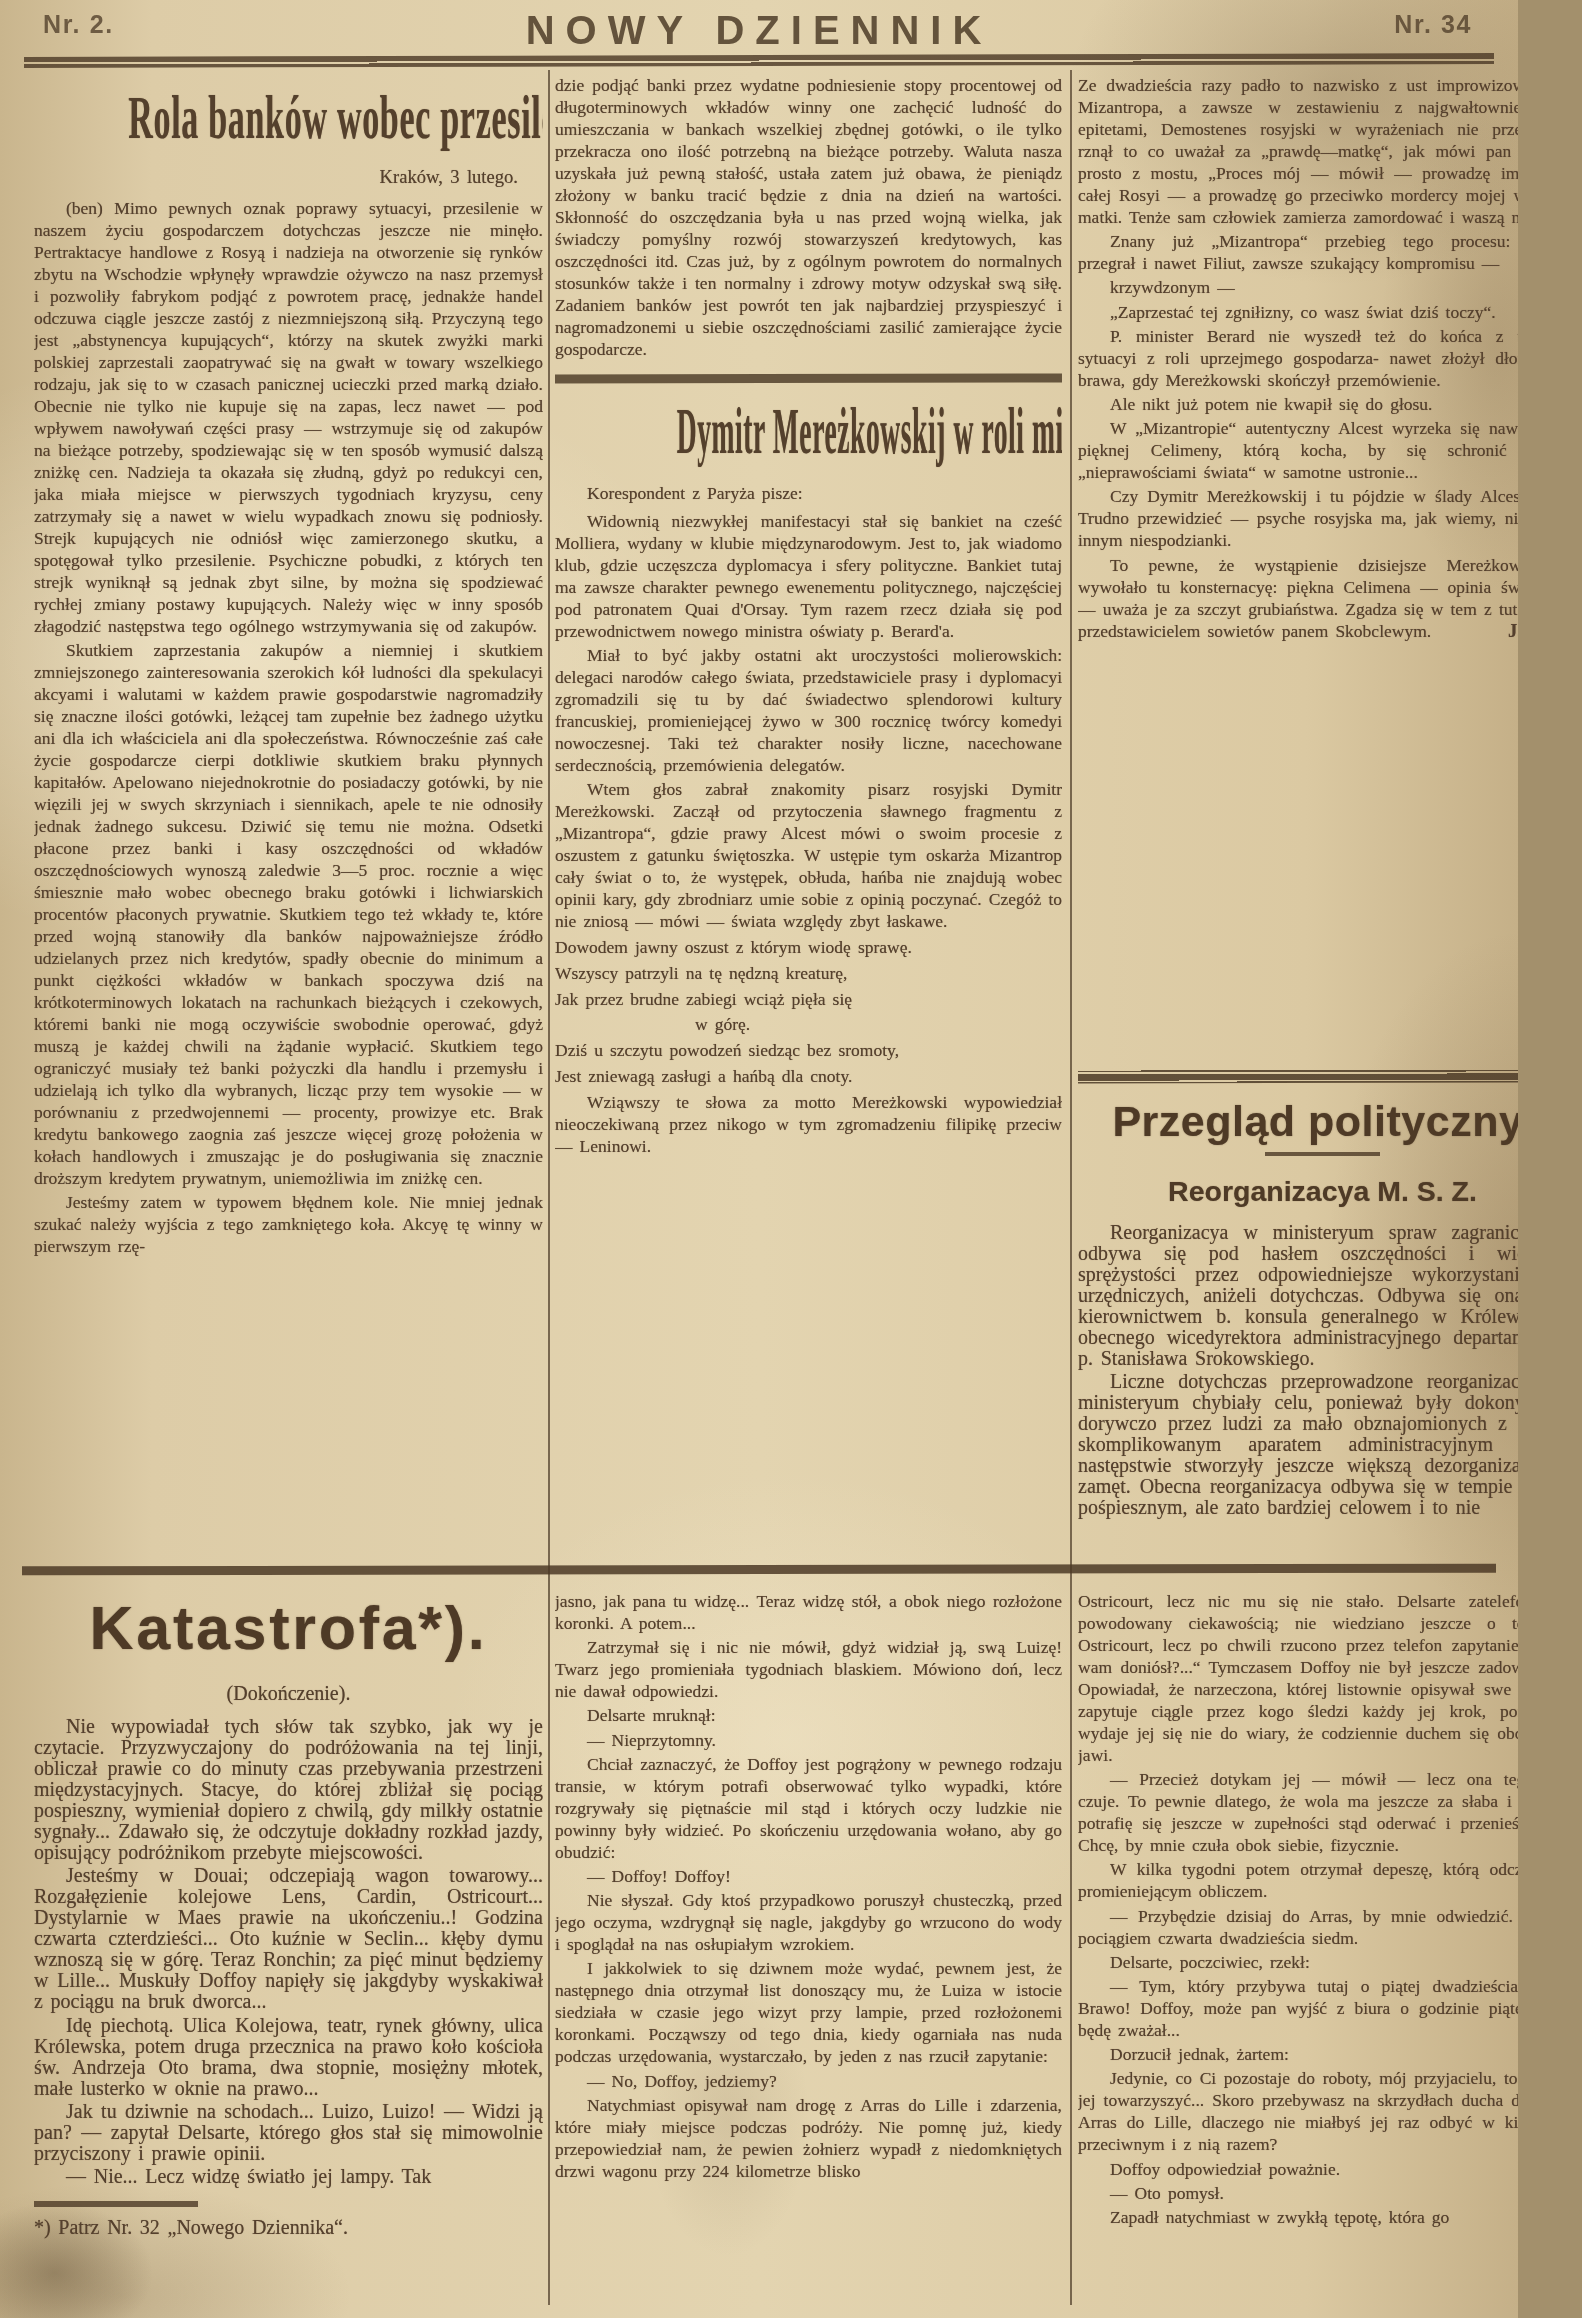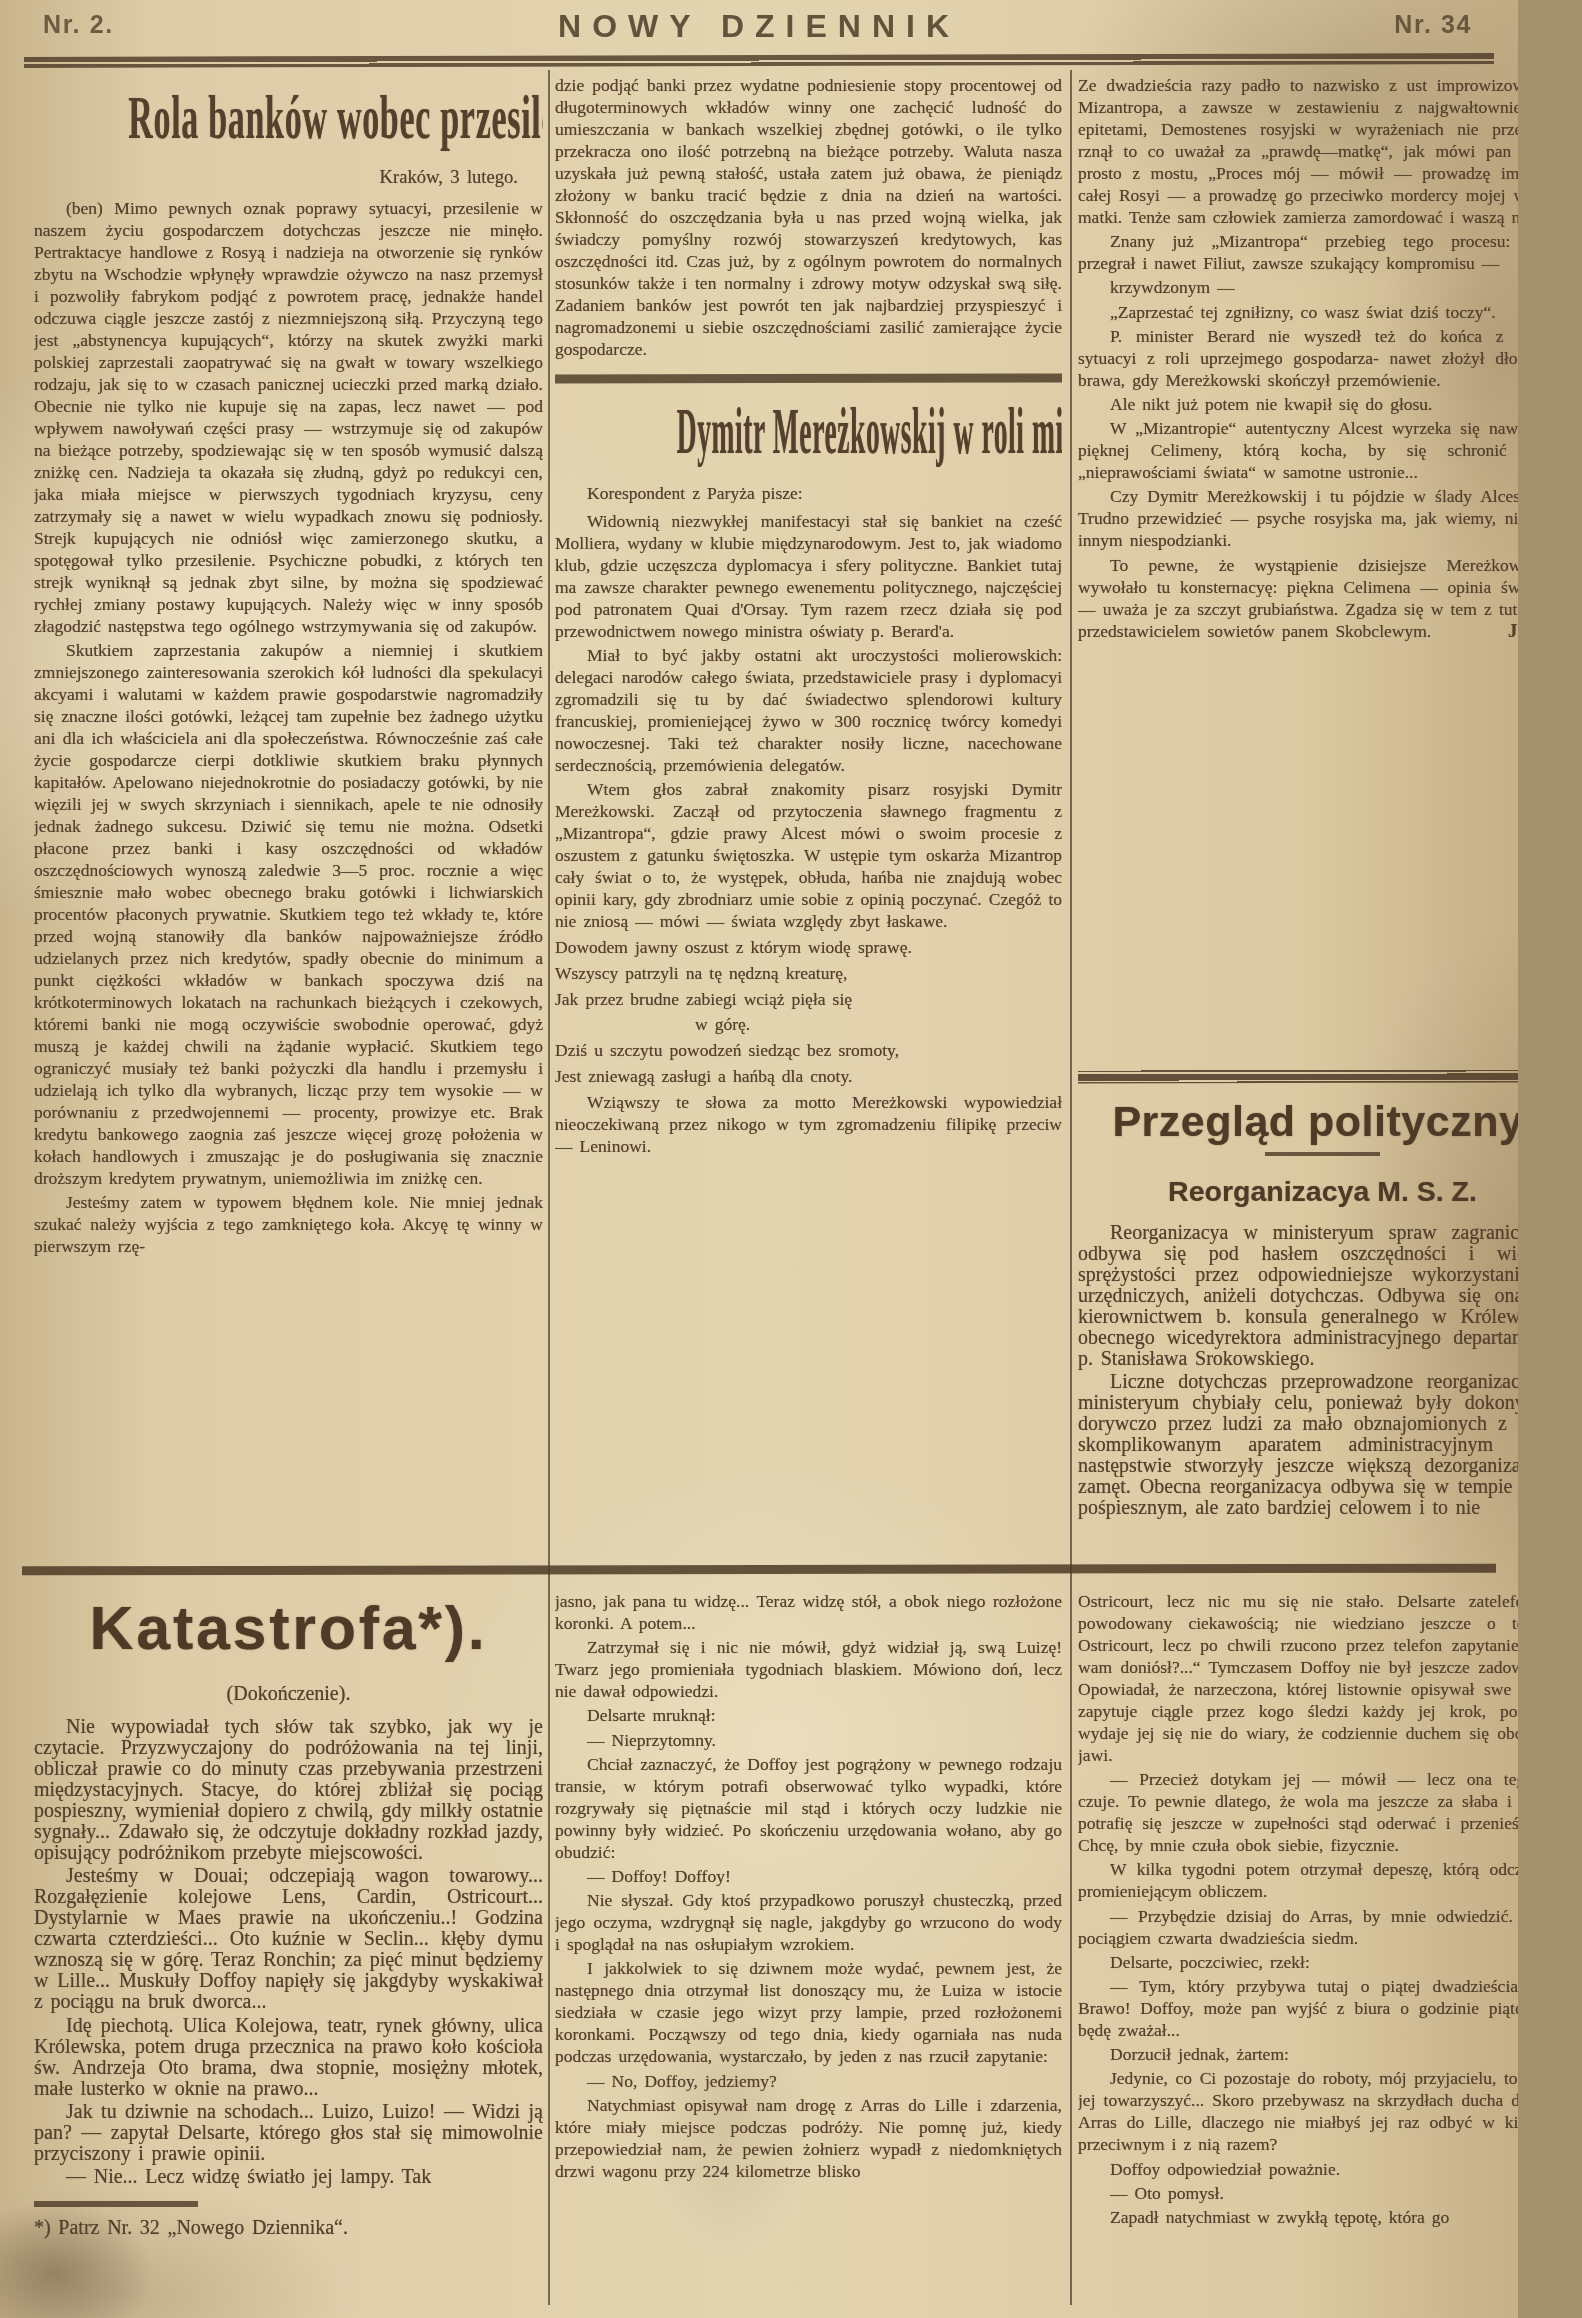--- a/index.html
+++ b/index.html
@@ -20,21 +20,21 @@
   .stain.s1{left:1380px;top:99px;width:230px;height:493px;background:radial-gradient(closest-side,rgba(90,68,42,0.18),transparent);}
   .stain.s2{left:-44px;top:2202px;width:197px;height:142px;background:radial-gradient(closest-side,rgba(70,52,30,0.35),transparent);}
   .stain.s3{left:646px;top:1983px;width:164px;height:274px;background:radial-gradient(closest-side,rgba(95,74,46,0.12),transparent);}
 
   
   .issue{position:absolute;top:10px;font-family:"Liberation Sans","DejaVu Sans",sans-serif;
          font-weight:bold;font-size:25px;color:#4c3a26;filter:blur(0.6px);opacity:.75;letter-spacing:1.6px;}
   .issue.left{left:43px;}
   .issue.right{right:46px;}
   .masthead{position:absolute;left:0;right:0;top:7.7px;text-align:center;
-    font-family:"Liberation Sans","DejaVu Sans",sans-serif;font-weight:bold;font-size:32px;
+    font-family:"Liberation Sans","DejaVu Sans",sans-serif;font-weight:bold;font-size:40px;
     letter-spacing:11px;color:#453420;filter:blur(0.5px);opacity:.8;}
   .header-rule{position:absolute;left:24px;right:24px;top:55px;height:11px;opacity:.82;
     background:linear-gradient(180deg,#4e3b27 0 50%,transparent 50% 68%,#4e3b27 68% 100%);
     transform:rotate(-0.15deg);}
 
   
   .vrule{position:absolute;top:70px;height:2235px;width:2.2px;background:rgba(76,58,39,0.7);}
   .vrule.v1{left:548px;}
   .vrule.v2{left:1070px;}
   .hrule-feuilleton{position:absolute;left:22px;right:22px;top:1565px;height:9.3px;background:#4c3a26;opacity:.85;transform:rotate(-0.1deg);}

